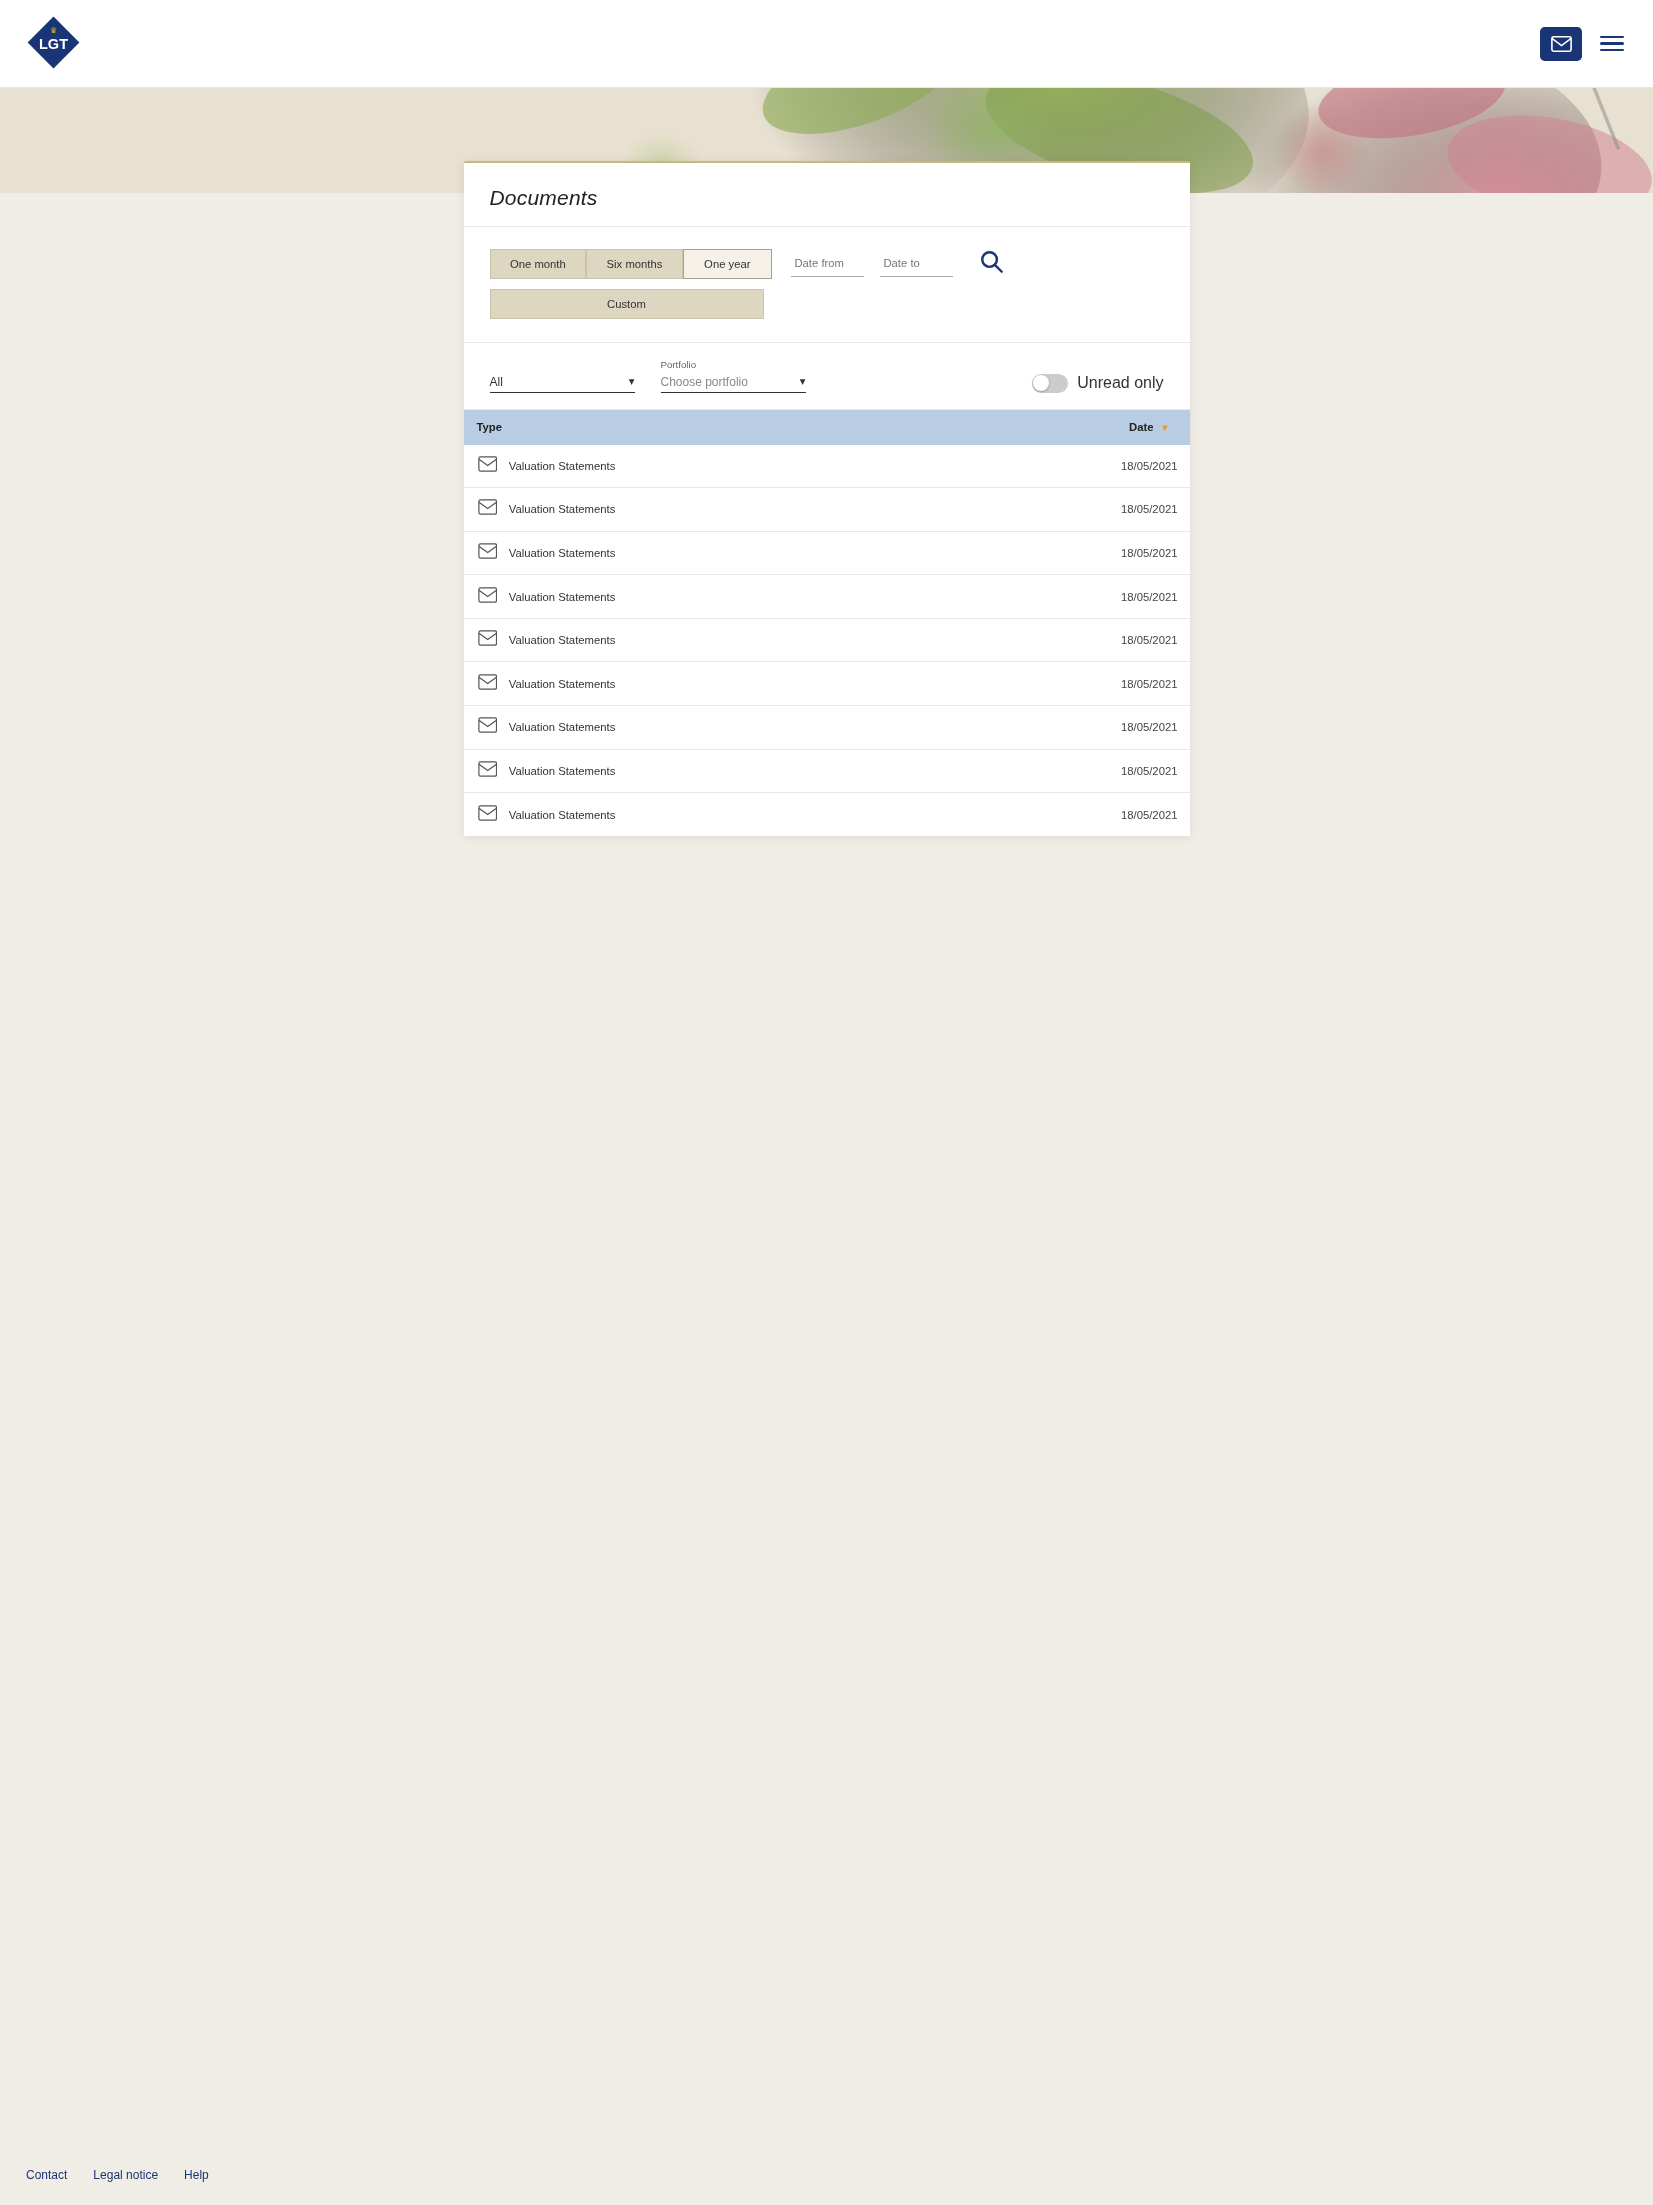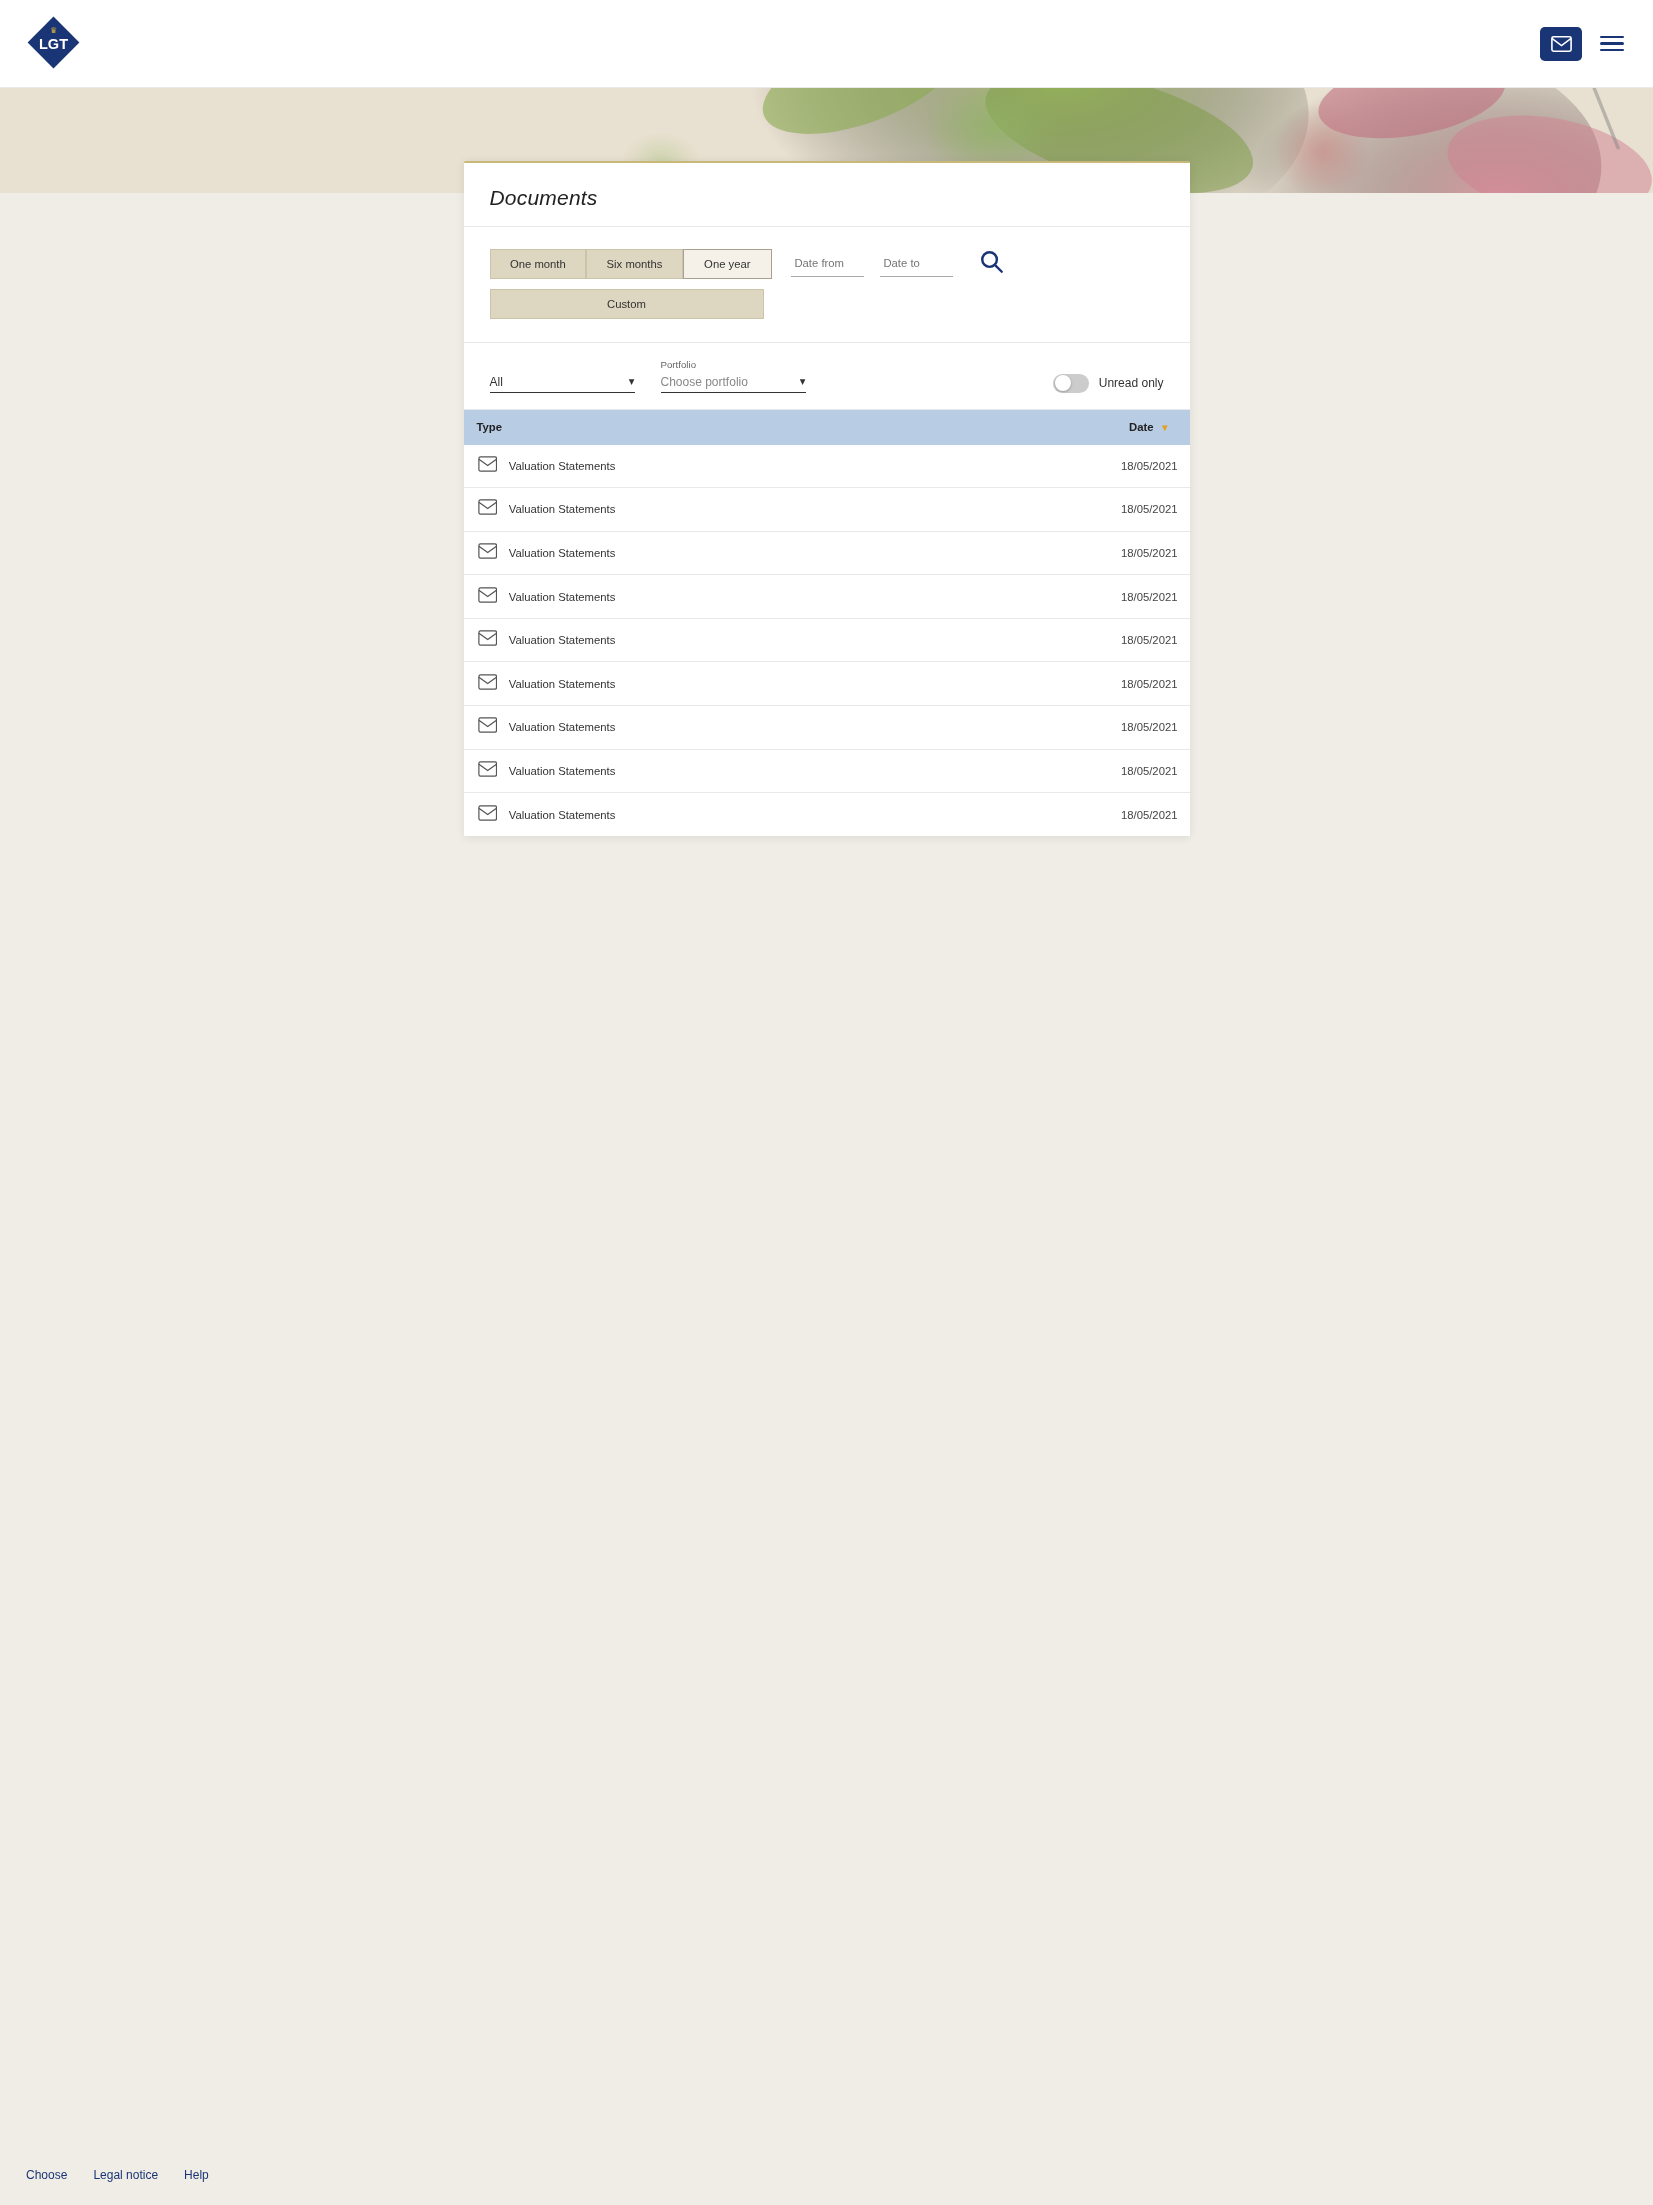--- a/index.html
+++ b/index.html
@@ -229,21 +229,21 @@
       position: absolute;
       width: 16px;
       height: 16px;
       background: #fff;
       border-radius: 50%;
       top: 1.6px;
       left: 1.6px;
       box-shadow: 0 0.8px 2.4px rgba(0,0,0,0.3);
     }
     .toggle-label {
-      font-size: 12px;
+      font-size: 16px;
       color: #333;
     }
 
     
     .table-wrapper {
       background: #fff;
       max-width: 726px;
       margin: 0 auto;
       border-top: 0.8px solid #e8e8e8;
     }
@@ -558,17 +558,17 @@
     </tr>
           </tbody>
       </table>
     </div>
   </div>
 
   <div class="spacer"></div>
 </div>
 
 <footer class="footer">
-<a class="footer-link">Choose</a>
+<a class="footer-link">Contact</a>
     <a class="footer-link">Legal notice</a>
     <a class="footer-link">Help</a>
   </footer>
 
 
 </body></html>

